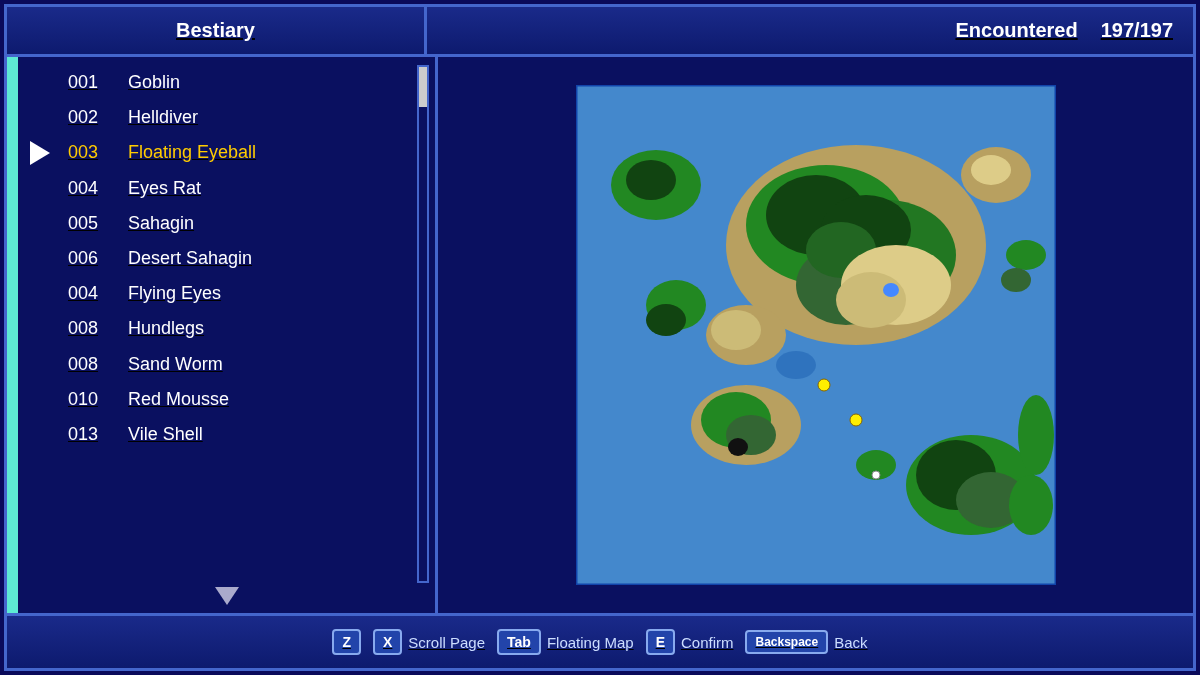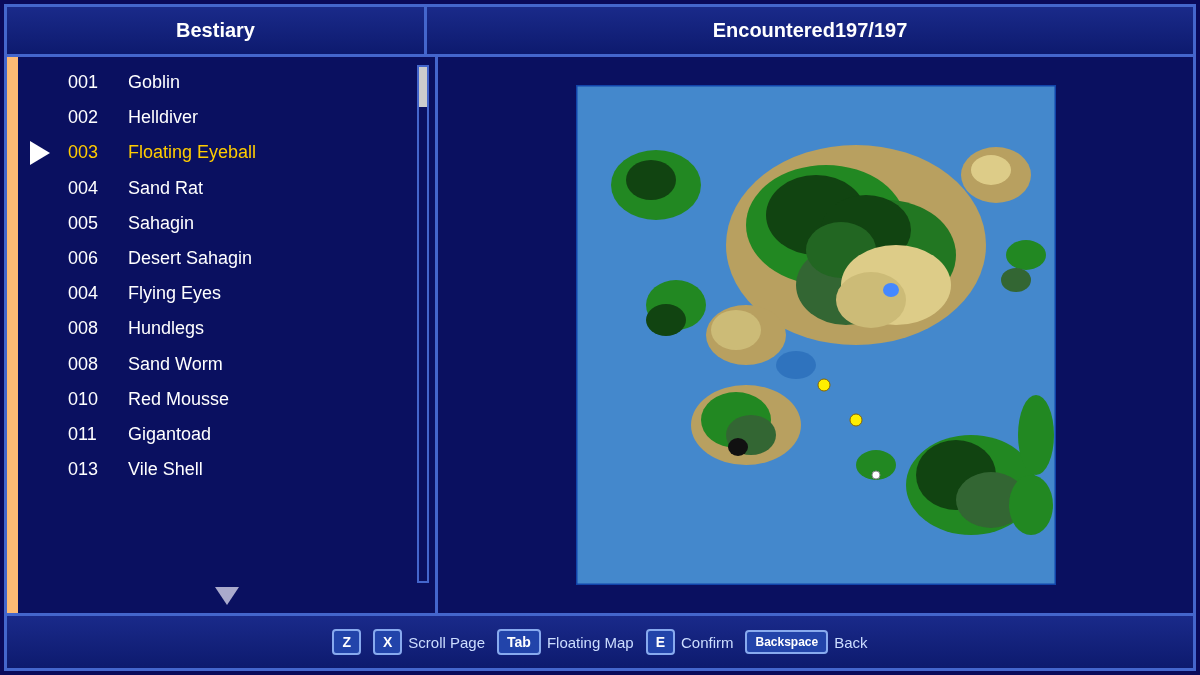--- a/index.html
+++ b/index.html
@@ -10,23 +10,24 @@
       font-family: 'Arial', sans-serif;
       overflow: hidden;
       position: relative;
     }
 
     
     .outer-frame {
       position: absolute;
       inset: 4px;
       border: 3px solid #4466cc;
-      background: #fdba74;
+      background: #5eead4;
       display: flex;
       flex-direction: column;
+      text-decoration: underline;
     }
 
     
     .header-bar {
       display: flex;
       height: 50px;
       border-bottom: 3px solid #4466cc;
       flex-shrink: 0;
     }
 
@@ -36,23 +37,24 @@
       display: flex;
       align-items: center;
       justify-content: center;
       background: linear-gradient(to bottom, #1a2a8a, #0d1a6e);
     }
 
     .header-right {
       flex: 1;
       display: flex;
       align-items: center;
-      justify-content: center;
+      justify-content: flex-end;
       padding: 0 20px;
       background: linear-gradient(to bottom, #1a2a8a, #0d1a6e);
+      gap: 23px;
     }
 
     .header-title {
       color: #ffffff;
       font-size: 20px;
       font-weight: bold;
     }
 
     .header-count {
       color: #ffffff;
@@ -247,21 +249,21 @@
           <span class="num">002</span>
           <span class="name">Helldiver</span>
         </div>
         <div class="list-item selected" style="position:relative;">
           <div class="cursor-arrow"></div>
           <span class="num">003</span>
           <span class="name">Floating Eyeball</span>
         </div>
         <div class="list-item">
           <span class="num">004</span>
-          <span class="name">Sand Rat</span>
+          <span class="name">Eyes Rat</span>
         </div>
         <div class="list-item">
           <span class="num">005</span>
           <span class="name">Sahagin</span>
         </div>
         <div class="list-item">
           <span class="num">006</span>
           <span class="name">Desert Sahagin</span>
         </div>
         <div class="list-item">
@@ -272,24 +274,20 @@
           <span class="num">008</span>
           <span class="name">Hundlegs</span>
         </div>
         <div class="list-item">
           <span class="num">008</span>
           <span class="name">Sand Worm</span>
         </div>
         <div class="list-item">
           <span class="num">010</span>
           <span class="name">Red Mousse</span>
-        </div>
-        <div class="list-item">
-          <span class="num">011</span>
-          <span class="name">Gigantoad</span>
         </div>
         <div class="list-item">
           <span class="num">013</span>
           <span class="name">Vile Shell</span>
         </div>
 
         <div class="scrollbar-track">
           <div class="scrollbar-thumb"></div>
         </div>
 

